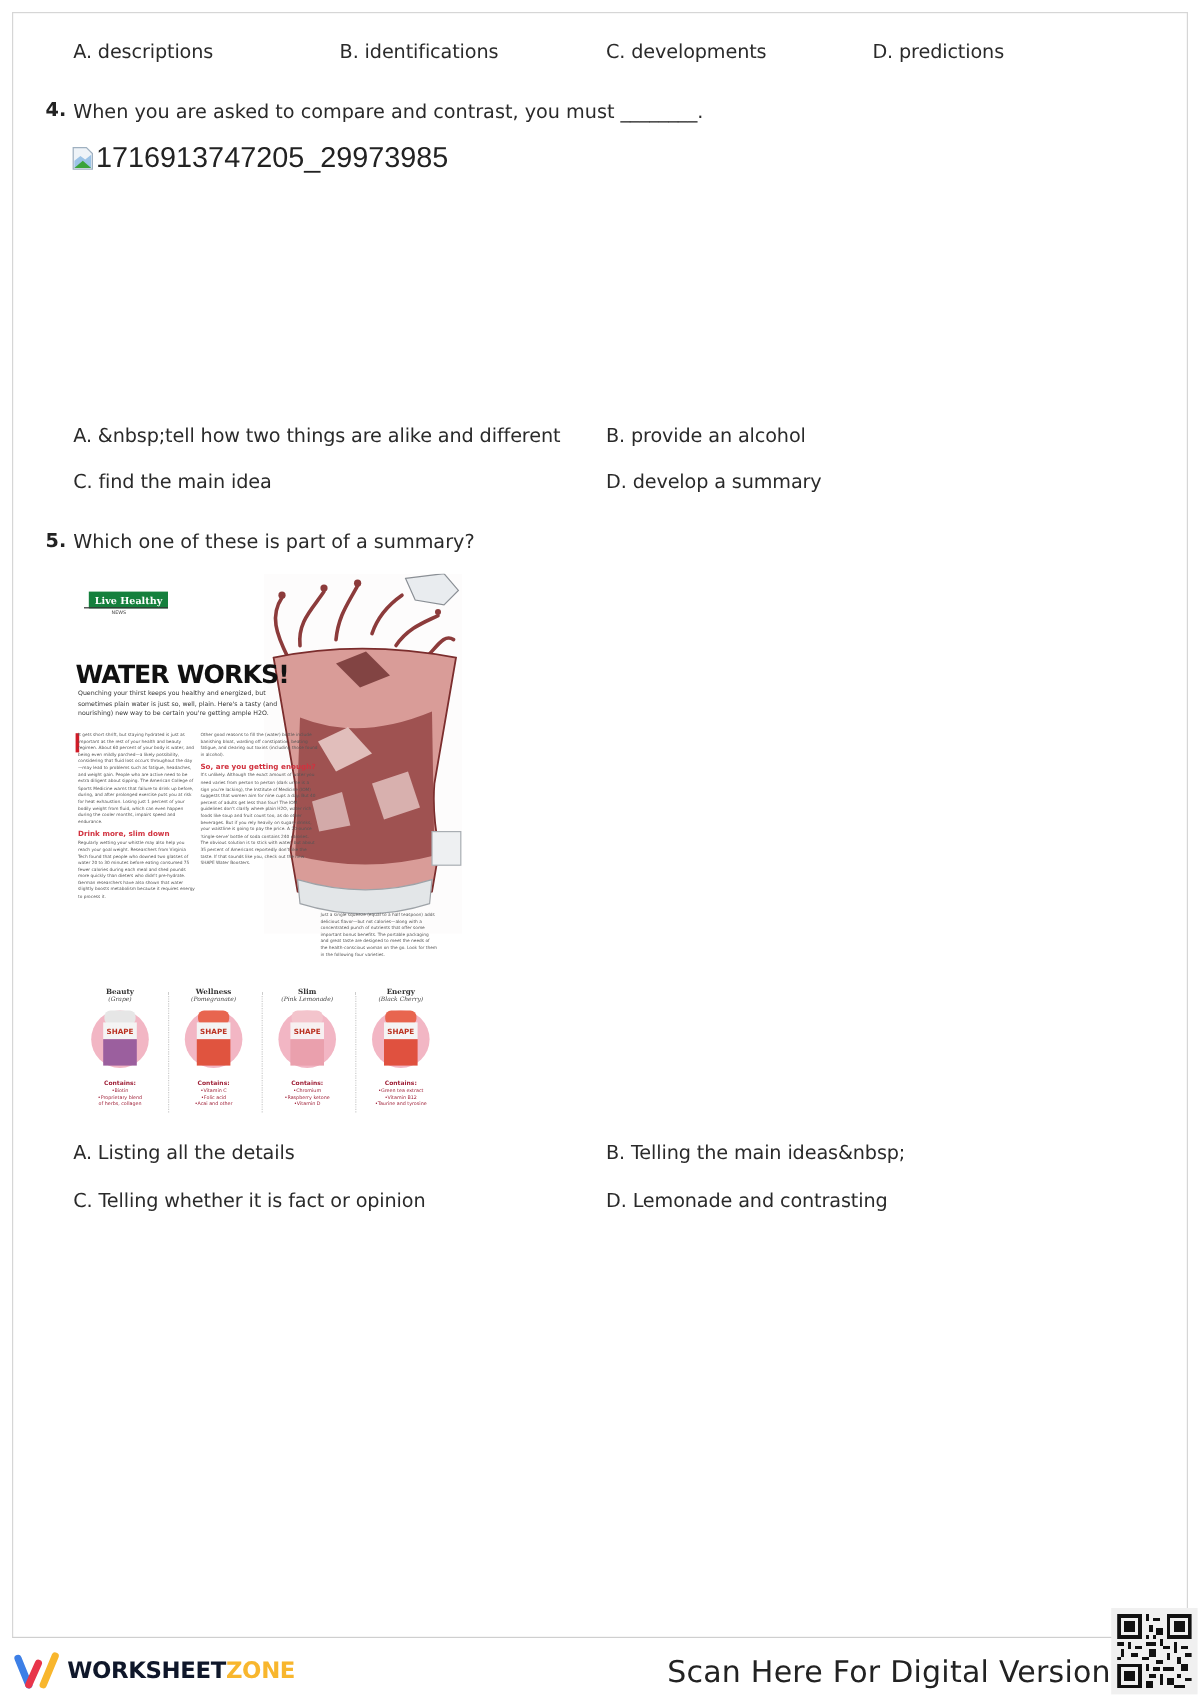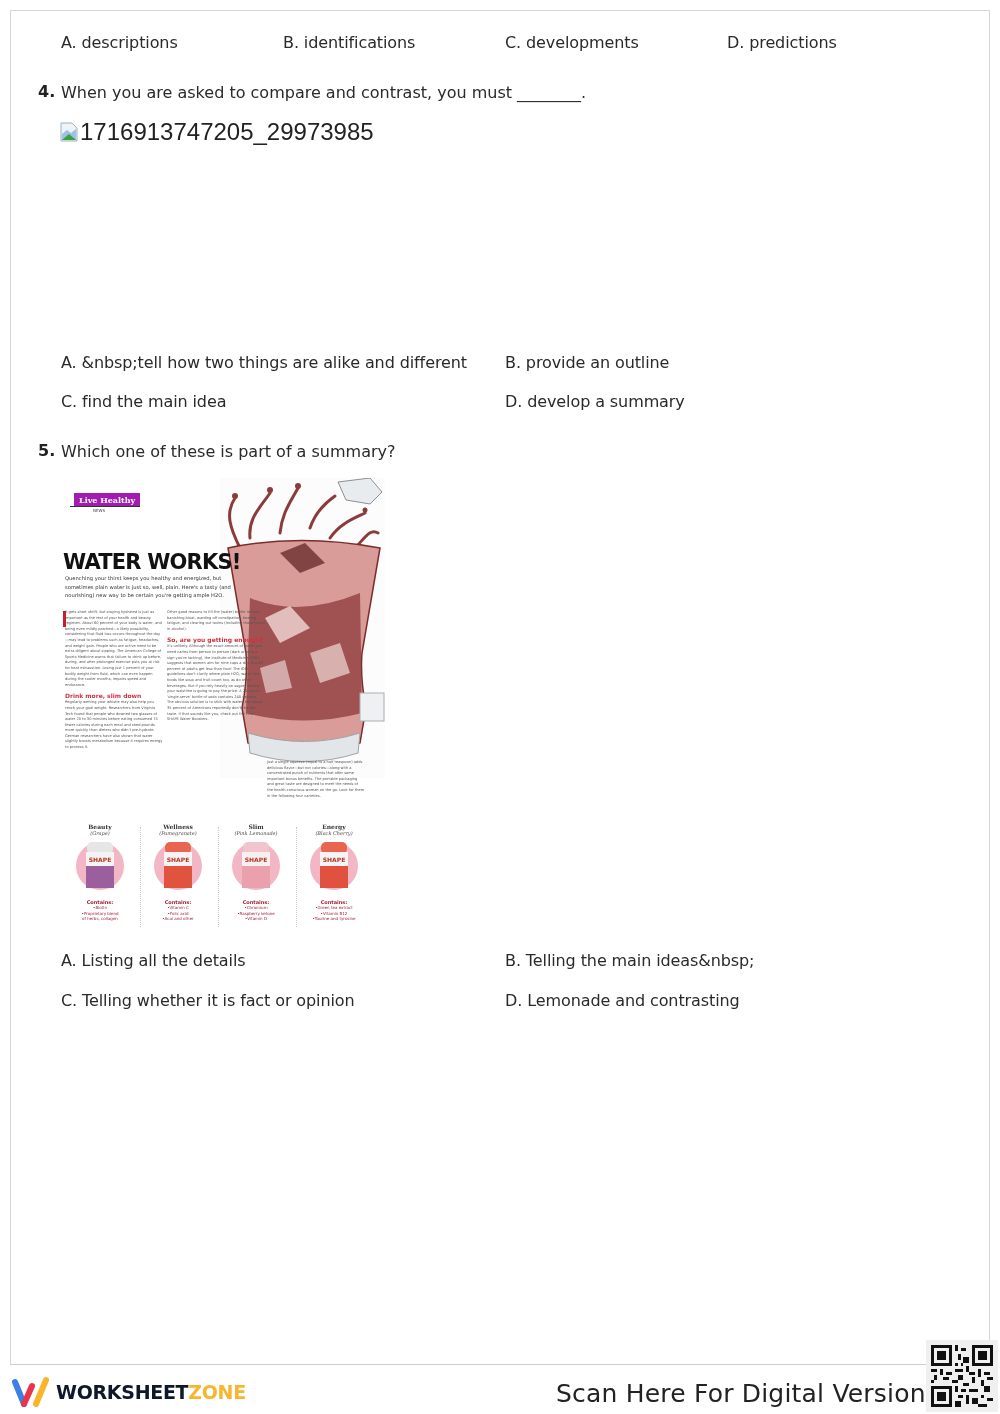--- a/index.html
+++ b/index.html
@@ -14,21 +14,21 @@
   .opt { position: absolute; font-size: 16px; color: #2a2a2a; white-space: nowrap; letter-spacing: -0.1px; }
   .qnum { position: absolute; font-size: 16px; font-weight: bold; color: #222; }
   .qtext { position: absolute; font-size: 16px; color: #2a2a2a; white-space: nowrap; }
 
   .broken-img { position: absolute; left: 60px; top: 118px; display: flex; align-items: center; }
   .broken-img .ico { width: 18px; height: 20px; position: relative; margin-right: 2px; }
   .broken-img .alt { font-family: "Liberation Sans", sans-serif; font-size: 24px; color: #222; }
 
   
   .mag { position: absolute; left: 60px; top: 478px; width: 325px; height: 458px; background: #fff; overflow: hidden; }
-  .mag .section-tag { position: absolute; left: 14px; top: 15px; background: #a21caf; color: #fff; font-size: 8px; font-weight: bold; padding: 2px 5px; font-family: "DejaVu Serif", serif; }
+  .mag .section-tag { position: absolute; left: 14px; top: 15px; background: #15803d; color: #fff; font-size: 8px; font-weight: bold; padding: 2px 5px; font-family: "DejaVu Serif", serif; }
   .mag .section-line { position: absolute; left: 10px; top: 28px; width: 70px; height: 1px; background: #333; }
   .mag .section-sub { position: absolute; left: 33px; top: 30px; font-size: 4px; color: #444; }
   .mag .headline { position: absolute; left: 3px; top: 72px; font-family: "DejaVu Sans", sans-serif; font-weight: bold; font-size: 21px; letter-spacing: -0.8px; color: #111; }
   .mag .deck { position: absolute; left: 5px; top: 96px; width: 180px; font-size: 5.2px; line-height: 8.6px; color: #333; }
   .mag .col { position: absolute; font-size: 3.6px; line-height: 5.6px; color: #555; overflow: hidden; }
   .mag .col .sub { color: #d1323f; font-weight: bold; font-size: 6px; line-height: 8px; display: block; margin-top: 4px; }
   .mag .dropcap { position: absolute; left: 3px; top: 133px; width: 3px; height: 16px; background: #d01b27; }
   .mag .glass-bg { position: absolute; left: 160px; top: 0; width: 165px; height: 300px; background: #fdfcfc; }
   .mag .bottles { position: absolute; left: 0; top: 345px; width: 325px; height: 113px; }
   .mag .bottle-col { position: absolute; top: 0; width: 76px; height: 113px; text-align: center; }
@@ -64,21 +64,21 @@
     <svg width="18" height="20" viewBox="0 0 18 20">
       <path d="M1 1 H12 L17 6 V19 H1 Z" fill="#eef3f8" stroke="#9fb0c0" stroke-width="1"></path>
       <path d="M2 12 L7 8 L11 11 L16 7 V18 H2 Z" fill="#9cc3e6"></path>
       <path d="M2 18 L9 12 L16 18 Z" fill="#3aa33a"></path>
     </svg>
   </span>
   <span class="alt">1716913747205_29973985</span>
 </div>
 
 <div class="opt" style="left:61px; top:353px;">A. &amp;nbsp;tell how two things are alike and different</div>
-<div class="opt" style="left:505px; top:353px;">B. provide an outline</div>
+<div class="opt" style="left:505px; top:353px;">B. provide an alcohol</div>
 <div class="opt" style="left:61px; top:392px;">C. find the main idea</div>
 <div class="opt" style="left:505px; top:392px;">D. develop a summary</div>
 
 <div class="qnum" style="left:38px; top:441px;">5.</div>
 <div class="qtext" style="left:61px; top:442px;">Which one of these is part of a summary?</div>
 
 <div class="mag">
   <div class="glass-bg"></div>
   <svg style="position:absolute; left:160px; top:0;" width="165" height="300" viewBox="0 0 165 300">
 

